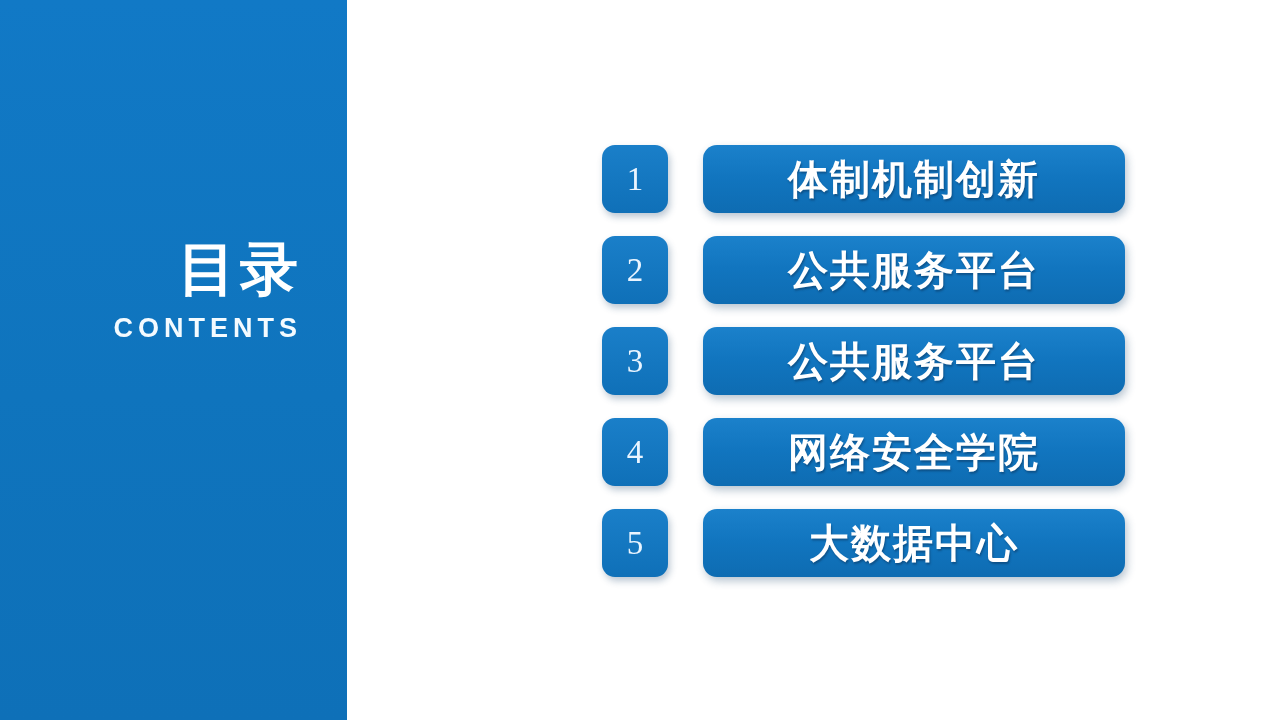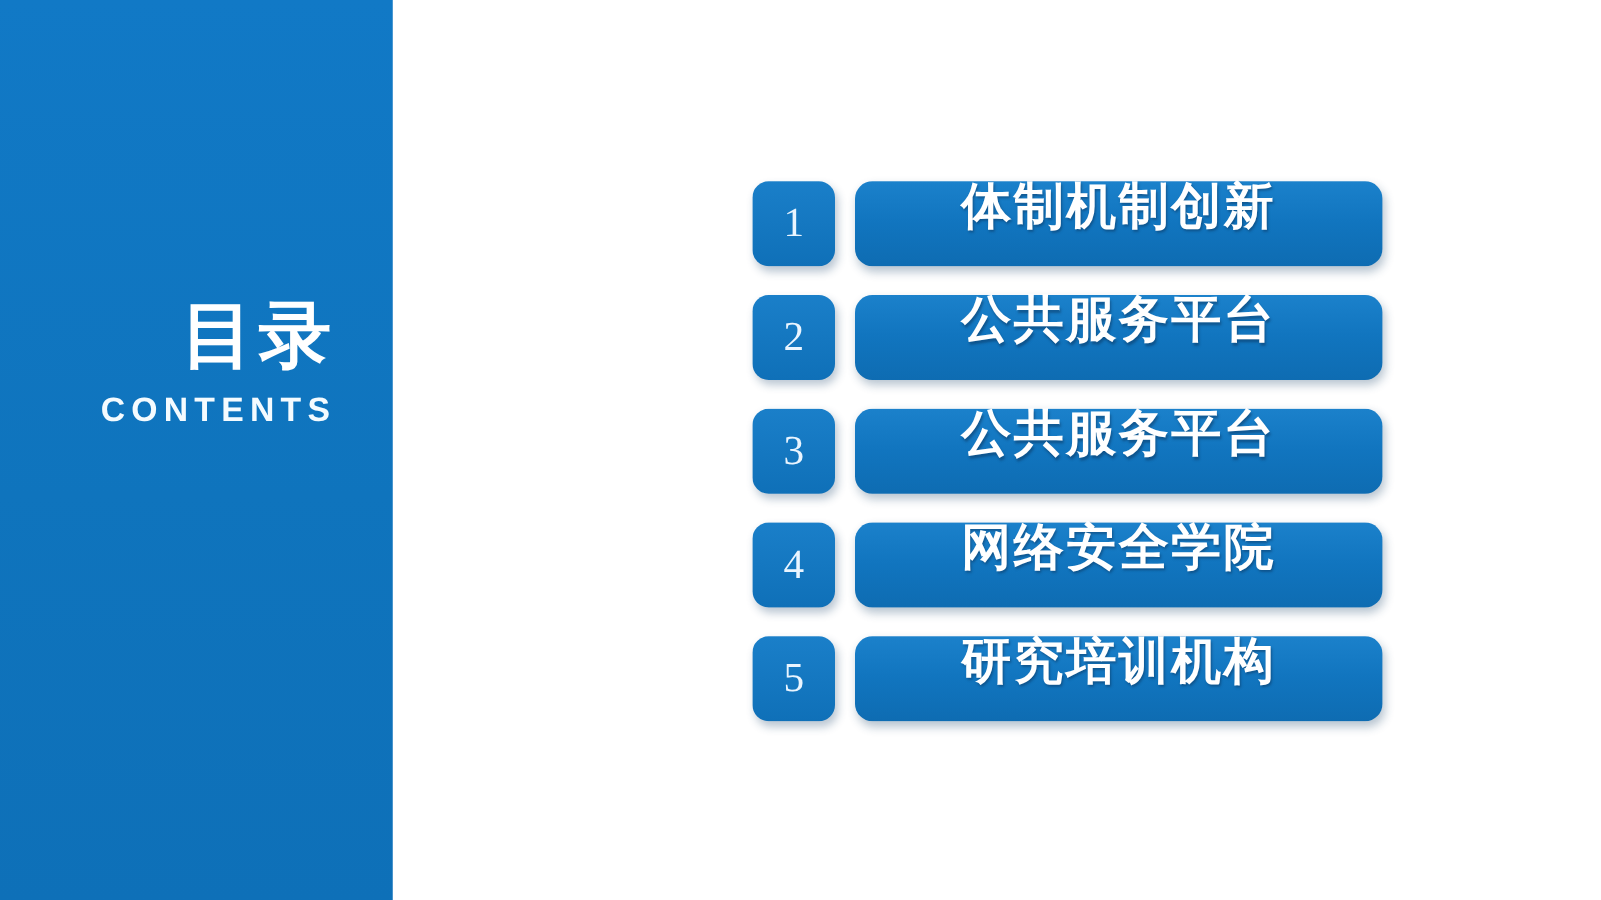--- a/index.html
+++ b/index.html
@@ -20,21 +20,21 @@
     height: 720px;
     background: #ffffff;
     overflow: hidden;
   }
 
   
   #left-panel {
     position: absolute;
     left: 0;
     top: 0;
-    width: 314px;
+    width: 347px;
     height: 720px;
     background: #0f75bf;
     background-image: linear-gradient(180deg, #1179c6 0%, #0f74bd 55%, #0e70b8 100%);
   }
 
   #left-text-block {
     position: absolute;
     right: 45px;
     top: 236px;
     width: 320px;
@@ -101,30 +101,30 @@
     align-items: center;
     justify-content: center;
     color: #eaf5ff;
     font-family: "Liberation Serif", "DejaVu Serif", serif;
     font-size: 33px;
     font-weight: 400;
     line-height: 1;
   }
 
   .row-bar {
-    margin-left: 16px;
+    margin-left: 35px;
     width: 422px;
     flex: 0 0 422px;
     height: 68px;
     border-radius: 14px;
     background: #1277c2;
     background-image: linear-gradient(180deg, #1b81cb 0%, #1175bf 48%, #0e6cb2 100%);
     box-shadow: 2px 4px 8px rgba(30, 70, 110, 0.32);
     display: flex;
-    align-items: flex-start;
+    align-items: center;
     justify-content: center;
   }
 
   .row-label {
     color: #ffffff;
     font-size: 40px;
     font-weight: bold;
     letter-spacing: 2px;
     line-height: 1;
     white-space: nowrap;
@@ -174,19 +174,19 @@
     <div class="content-row">
       <div class="row-number">4</div>
       <div class="row-bar">
         <span class="row-label">网络安全学院</span>
       </div>
     </div>
 
     <div class="content-row">
       <div class="row-number">5</div>
       <div class="row-bar">
-        <span class="row-label">研究培训机构</span>
+        <span class="row-label">大数据中心</span>
       </div>
     </div>
 
   </div>
 
 </div>
 
 </body></html>

